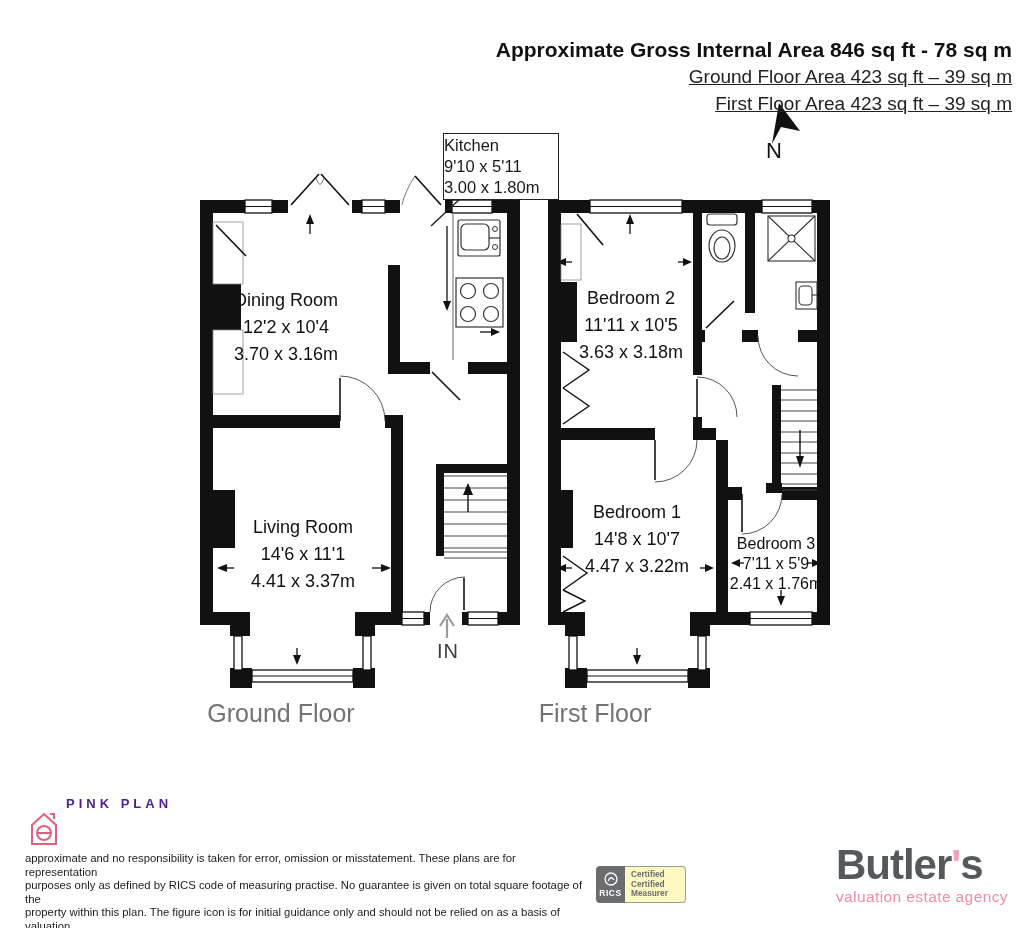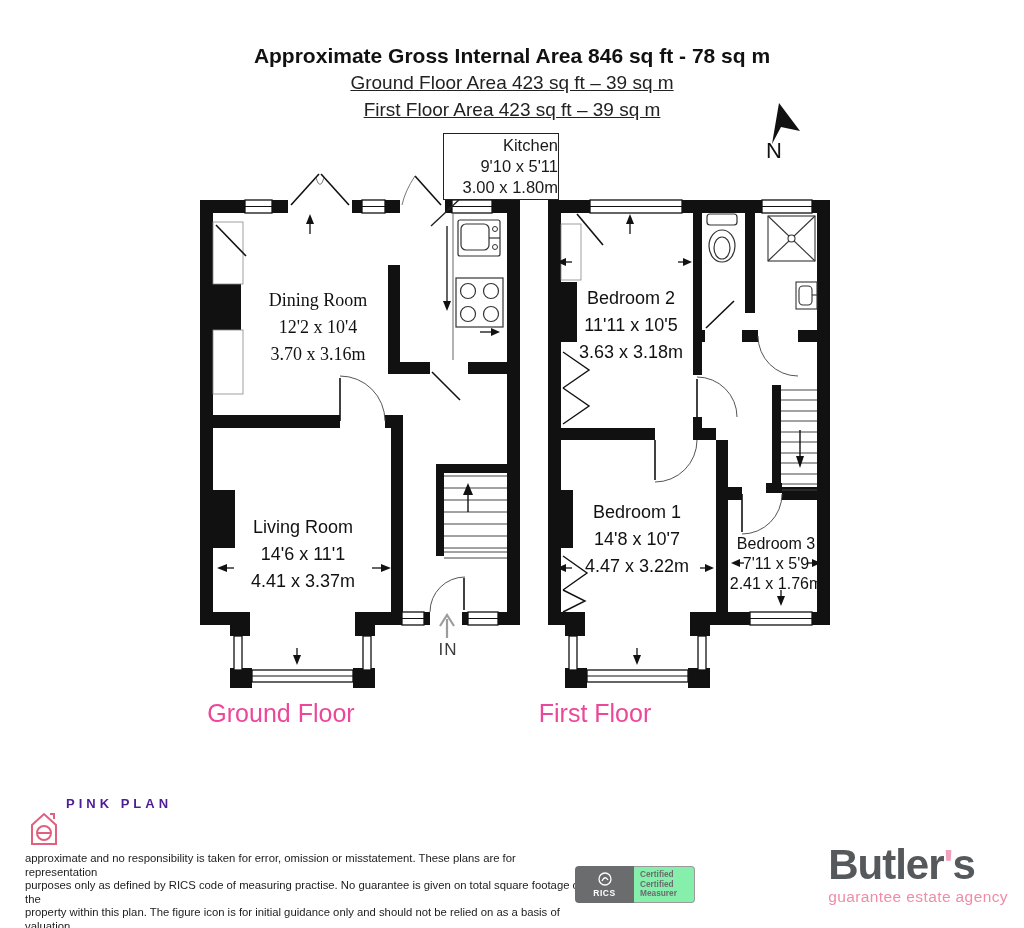--- a/index.html
+++ b/index.html
@@ -1,41 +1,41 @@
 <!DOCTYPE html>
 <html><head>
 <meta charset="utf-8">
 <style>
   html,body{margin:0;padding:0;background:#fff;}
   body{width:1024px;height:928px;position:relative;overflow:hidden;
        font-family:"Liberation Sans",sans-serif;color:#1a1a1a;}
   .abs{position:absolute;}
   .ctr{transform:translateX(-50%);text-align:center;white-space:nowrap;}
   
-  .hdr{left:12px;top:42px;width:1000px;text-align:center;line-height:27px;}
+  .hdr{left:12px;top:36px;width:1000px;text-align:right;line-height:27px;}
   .hdr .t1{font-size:21px;font-weight:bold;color:#111;}
   .hdr .t2{font-size:19px;color:#222;text-decoration:underline;}
   
   #plan{left:0;top:0;}
   
   .room{font-size:18px;line-height:27px;color:#111;}
   .room.small{font-size:16px;line-height:20px;}
   .callout{left:443px;top:133px;width:114px;height:64px;border:1.5px solid #222;
-           background:#fff;font-size:16.5px;line-height:21px;text-align:right;padding-top:1px;}
-  .floorlbl{font-size:25px;color:#ec4899;top:699px;}
+           background:#fff;font-size:16.5px;line-height:21px;text-align:left;padding-top:1px;}
+  .floorlbl{font-size:25px;color:#737373;top:699px;}
   .northN{font-size:22px;color:#111;left:766px;top:138px;}
-  .inlbl{font-size:17px;color:#3c3c3c;left:448px;top:640px;letter-spacing:1px;}
+  .inlbl{font-size:20px;color:#3c3c3c;left:448px;top:640px;letter-spacing:1px;}
   
   .pp-text{left:66px;top:796px;font-size:13px;letter-spacing:4px;color:#4c1d95;font-weight:700;}
   .disc{left:25px;top:852px;width:560px;font-size:11.3px;line-height:13.6px;color:#1c1c1c;}
   .rics{left:575px;top:866px;display:flex;height:37px;}
-  .rics .lbox{width:59px;background:#6b6c6e;border-radius:4px 0 0 4px;display:flex;
-              flex-direction:column;align-items:center;justify-content:center;}
+  .rics .lbox{width:29px;background:#6b6c6e;border-radius:4px 0 0 4px;display:flex;
+              flex-direction:column;align-items:center;justify-content:center;margin-left:21px;}
   .rics .lbox .org{color:#fff;font-size:8.5px;font-weight:bold;letter-spacing:.5px;margin-top:1px;}
-  .rics .rbox{width:54px;background:#86efac;border:1px solid #9a9a9a;border-left:none;
+  .rics .rbox{width:54px;background:#fef9c3;border:1px solid #9a9a9a;border-left:none;
               border-radius:0 4px 4px 0;display:flex;flex-direction:column;justify-content:center;
               padding-left:6px;font-size:8.3px;line-height:9.6px;color:#6b6c6e;font-weight:600;}
   .butlers{right:16px;top:843px;text-align:left;}
   .butlers .nm{font-size:42px;font-weight:bold;color:#55595c;letter-spacing:-1px;line-height:44px;}
   .butlers .nm .apo{color:#f2a0bb;}
   .butlers .tag{font-size:15.5px;color:#f08ca6;letter-spacing:.4px;margin-top:1px;}
 </style>
 </head>
 <body>
 
@@ -310,21 +310,21 @@
 </div>
 
 <div class="abs callout">
   <div>Kitchen</div>
   <div>9'10 x 5'11</div>
   <div>3.00 x 1.80m</div>
 </div>
 
 <div class="abs northN">N</div>
 
-<div class="abs room ctr" style="left:318px;top:287px;font-family:Liberation Serif, serif;">
+<div class="abs room ctr" style="left:286px;top:287px;">
   <div>Dining Room</div>
   <div>12'2 x 10'4</div>
   <div>3.70 x 3.16m</div>
 </div>
 
 <div class="abs room ctr" style="left:303px;top:514px;">
   <div>Living Room</div>
   <div>14'6 x 11'1</div>
   <div>4.41 x 3.37m</div>
 </div>
@@ -380,14 +380,14 @@
   </div>
   <div class="rbox">
     <div>Certified</div>
     <div>Certified</div>
     <div>Measurer</div>
   </div>
 </div>
 
 <div class="abs butlers">
   <div class="nm"><span>Butler</span><span class="apo">'</span><span>s</span></div>
-  <div class="tag">guarantee estate agency</div>
+  <div class="tag">valuation estate agency</div>
 </div>
 
 </body></html>

